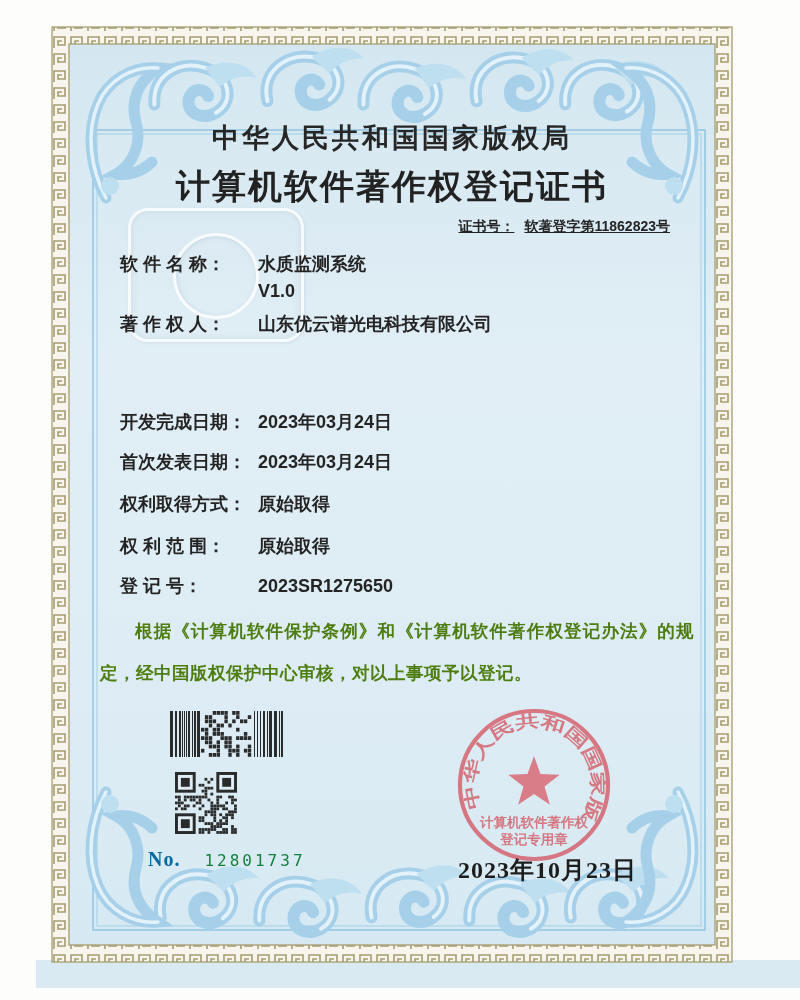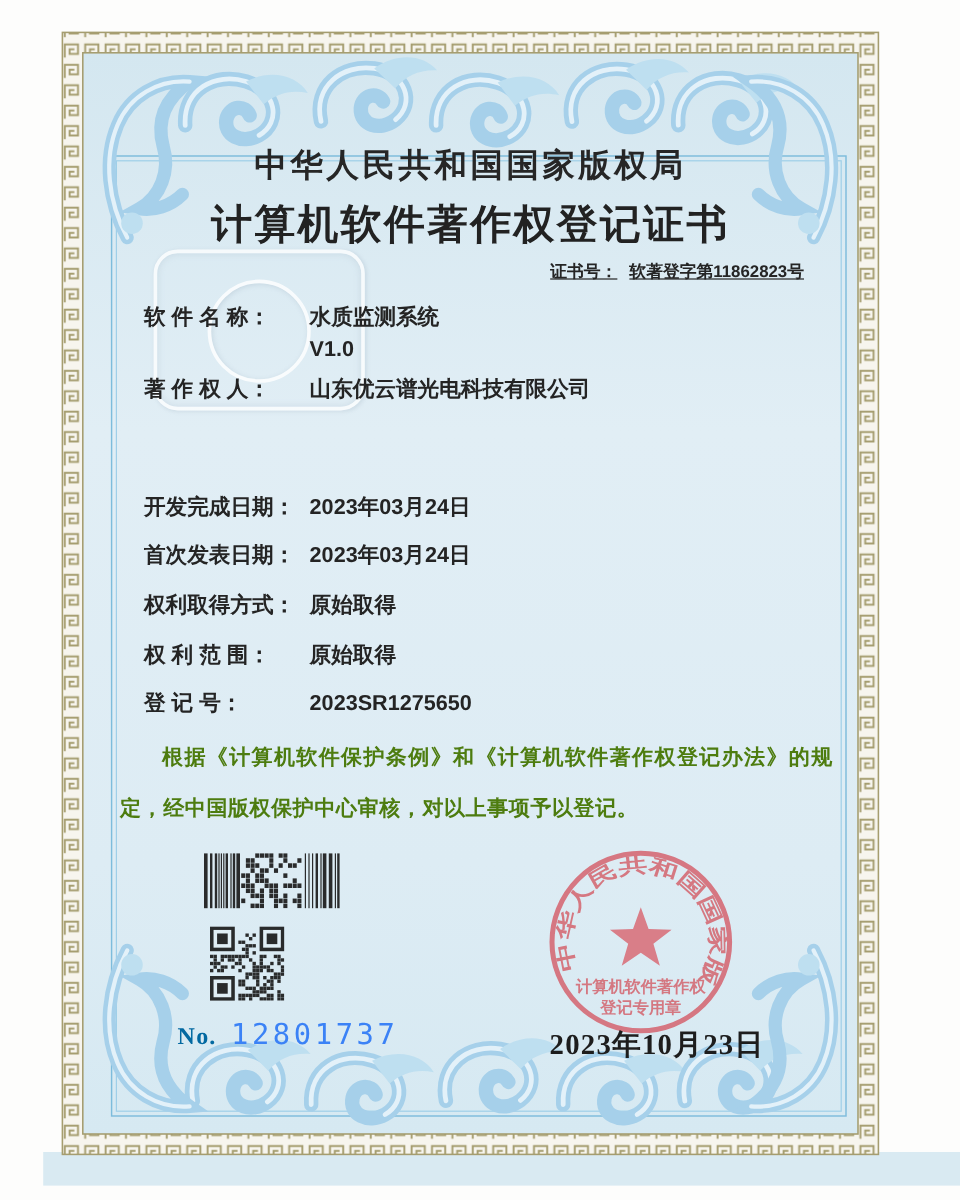--- a/index.html
+++ b/index.html
@@ -23,22 +23,22 @@
   .row .val{white-space:nowrap;}
   .val2{margin-top:5px;}
 
   .statement{left:100px;top:610px;width:594px;font-size:17.5px;font-weight:600;
              line-height:42px;text-indent:2em;text-align:justify;color:#4d7c0f;
              letter-spacing:0.5px;}
 
   .serial{left:148px;top:848px;font-size:20px;}
   .serial .no-prefix{font-family:"Liberation Serif","DejaVu Serif",serif;
                      color:#0369a1;letter-spacing:1px;font-weight:600;}
-  .serial .no-num{font-family:"DejaVu Sans Mono",monospace;color:#3b82f6;
-                  letter-spacing:3px;margin-left:12px;font-size:24px;}
+  .serial .no-num{font-family:"DejaVu Sans Mono",monospace;color:#15803d;
+                  letter-spacing:3px;margin-left:24px;font-size:16px;}
 
   .issue-date{left:458px;top:854px;font-size:24px;font-weight:bold;
               letter-spacing:1px;color:#1d1d1d;
               font-family:"Liberation Serif","DejaVu Serif",serif;}
 
   
   .watermark{left:128px;top:208px;width:170px;height:128px;border-radius:20px;
              border:3px solid rgba(255,255,255,0.75);
              box-shadow:inset 0 0 6px rgba(150,170,185,0.28), 1px 1px 3px rgba(150,170,185,0.22);}
   .watermark-circle{left:42px;top:22px;width:80px;height:80px;border-radius:50%;

